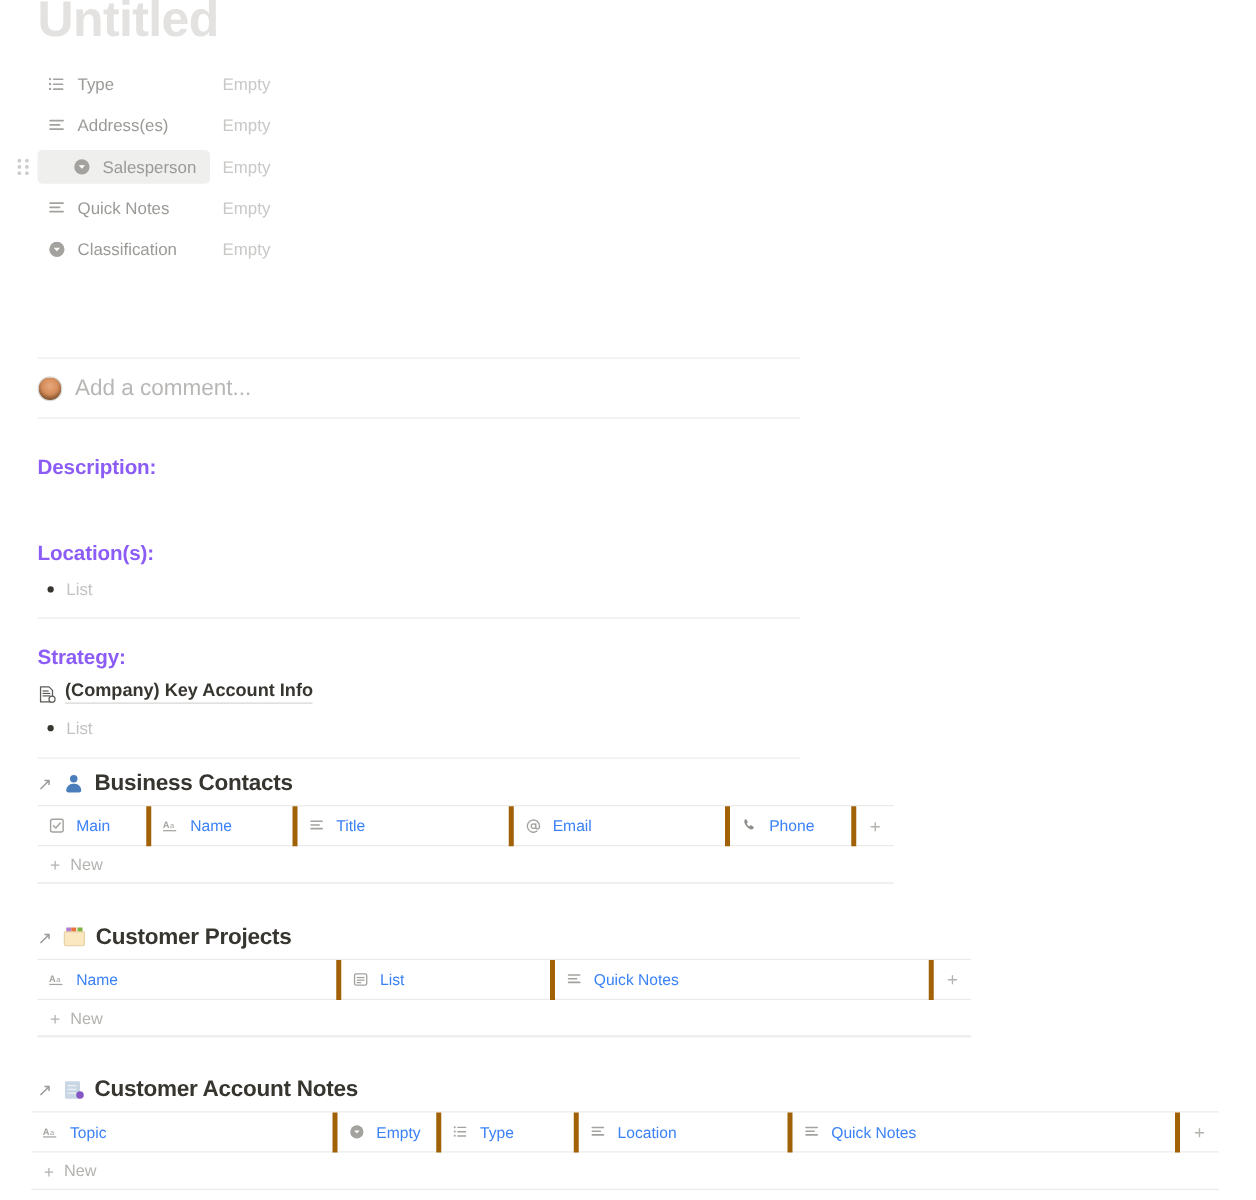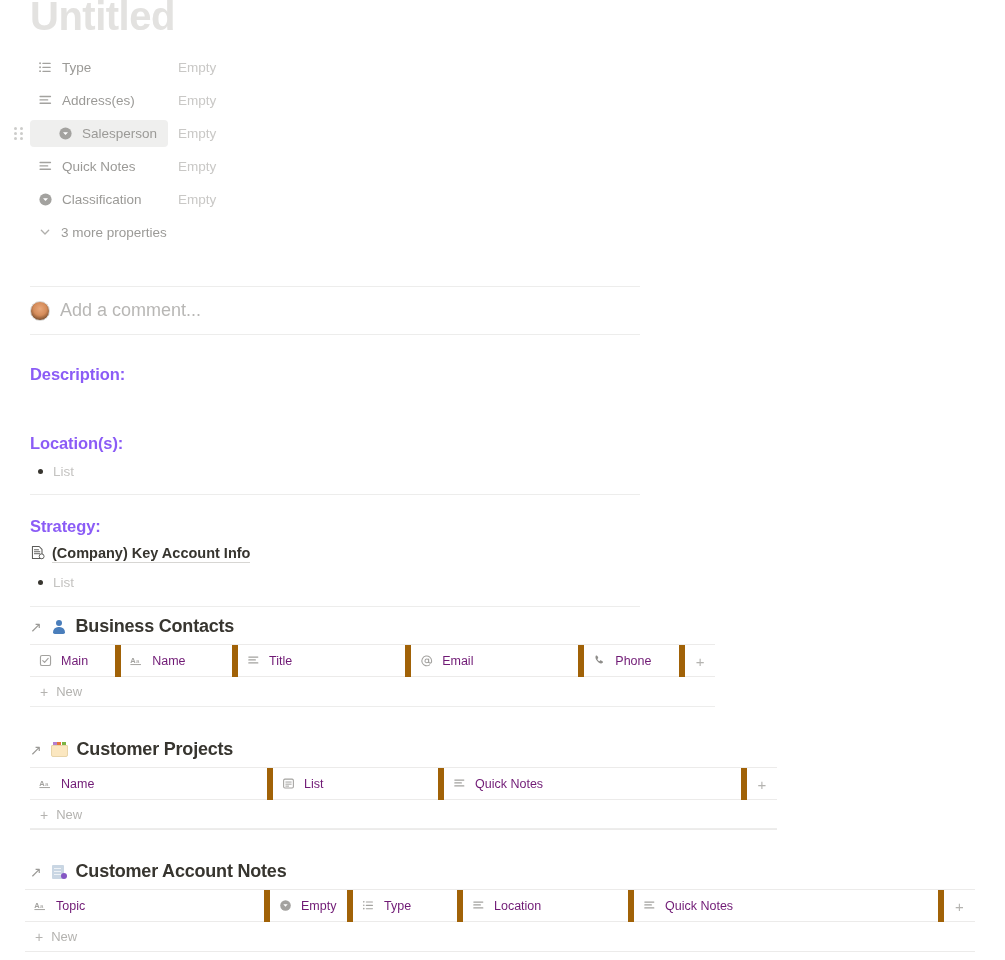--- a/index.html
+++ b/index.html
@@ -129,21 +129,21 @@
     position: absolute;
     left: 38px;
     display: flex; align-items: center; gap: 10px;
     font-size: 13.5px; color: #c4c3c1;
   }
   .bullet-dot { width: 5px; height: 5px; border-radius: 50%; background: #37352f; flex: none; }
 
   .page-link {
     position: absolute;
     left: 30px;
-    display: flex; align-items: flex-start; gap: 7px;
+    display: flex; align-items: flex-end; gap: 7px;
     font-size: 14.5px;
     color: #37352f;
     font-weight: bold;
     cursor: pointer;
   }
   .page-link .lnk { border-bottom: 1px solid #d7d6d3; padding-bottom: 1px; }
 
   
   .db-title {
     position: absolute;
@@ -171,23 +171,23 @@
   .em-memo .pg { position: absolute; left: 1px; top: 1px; width: 12px; height: 14px; background: #c9d6e3; border-radius: 1px; }
   .em-memo .ln { position: absolute; left: 3px; width: 7px; height: 1.5px; background: #eef2f6; }
   .em-memo .dt { position: absolute; right: 0px; bottom: 1px; width: 6px; height: 6px; border-radius: 50%; background: #8457c4; }
 
   
   .db-table { position: absolute; }
   .db-head { display: flex; border-top: 1px solid #ecebea; border-bottom: 1px solid #ecebea; height: 33px; }
   .db-col {
     display: flex; align-items: center; gap: 7px;
     padding: 0 9px;
-    border-right: 6px solid #a16207;
+    border-right: 4px solid #a16207;
     font-size: 12.5px;
-    color: #701a75;
+    color: #3b82f6;
     height: 32px;
     cursor: pointer;
     overflow: hidden;
     white-space: nowrap;
   }
   .db-col:last-child { border-right: none; }
   .db-addcol {
     display: flex; align-items: center; justify-content: center;
     color: #b4b3b0; font-size: 15px;
     height: 32px;
@@ -292,28 +292,20 @@
           <svg viewBox="0 0 16 16" width="15" height="15">
             <circle cx="8" cy="8" r="6.5" fill="#a3a29f"></circle>
             <path d="M5.3 6.6 L8 9.6 L10.7 6.6 Z" fill="#ffffff"></path>
           </svg>
         </span>
         <span class="pname">Classification</span>
       </div>
       <div class="prop-value">Empty</div>
     </div>
 
-    <div class="more-props">
-      <span class="ic">
-        <svg viewBox="0 0 16 16" width="14" height="14">
-          <path d="M3.8 6 L8 10.3 L12.2 6" fill="none" stroke="#b0afac" stroke-width="1.5" stroke-linecap="round" stroke-linejoin="round"></path>
-        </svg>
-      </span>
-      <span>3 more properties</span>
-    </div>
   </div>
 
   <div class="divider" style="top:286px"></div>
 
   <div class="comment-row">
     <span class="avatar"></span>
     <span class="comment-placeholder">Add a comment...</span>
   </div>
 
   <div class="divider" style="top:334px"></div>

